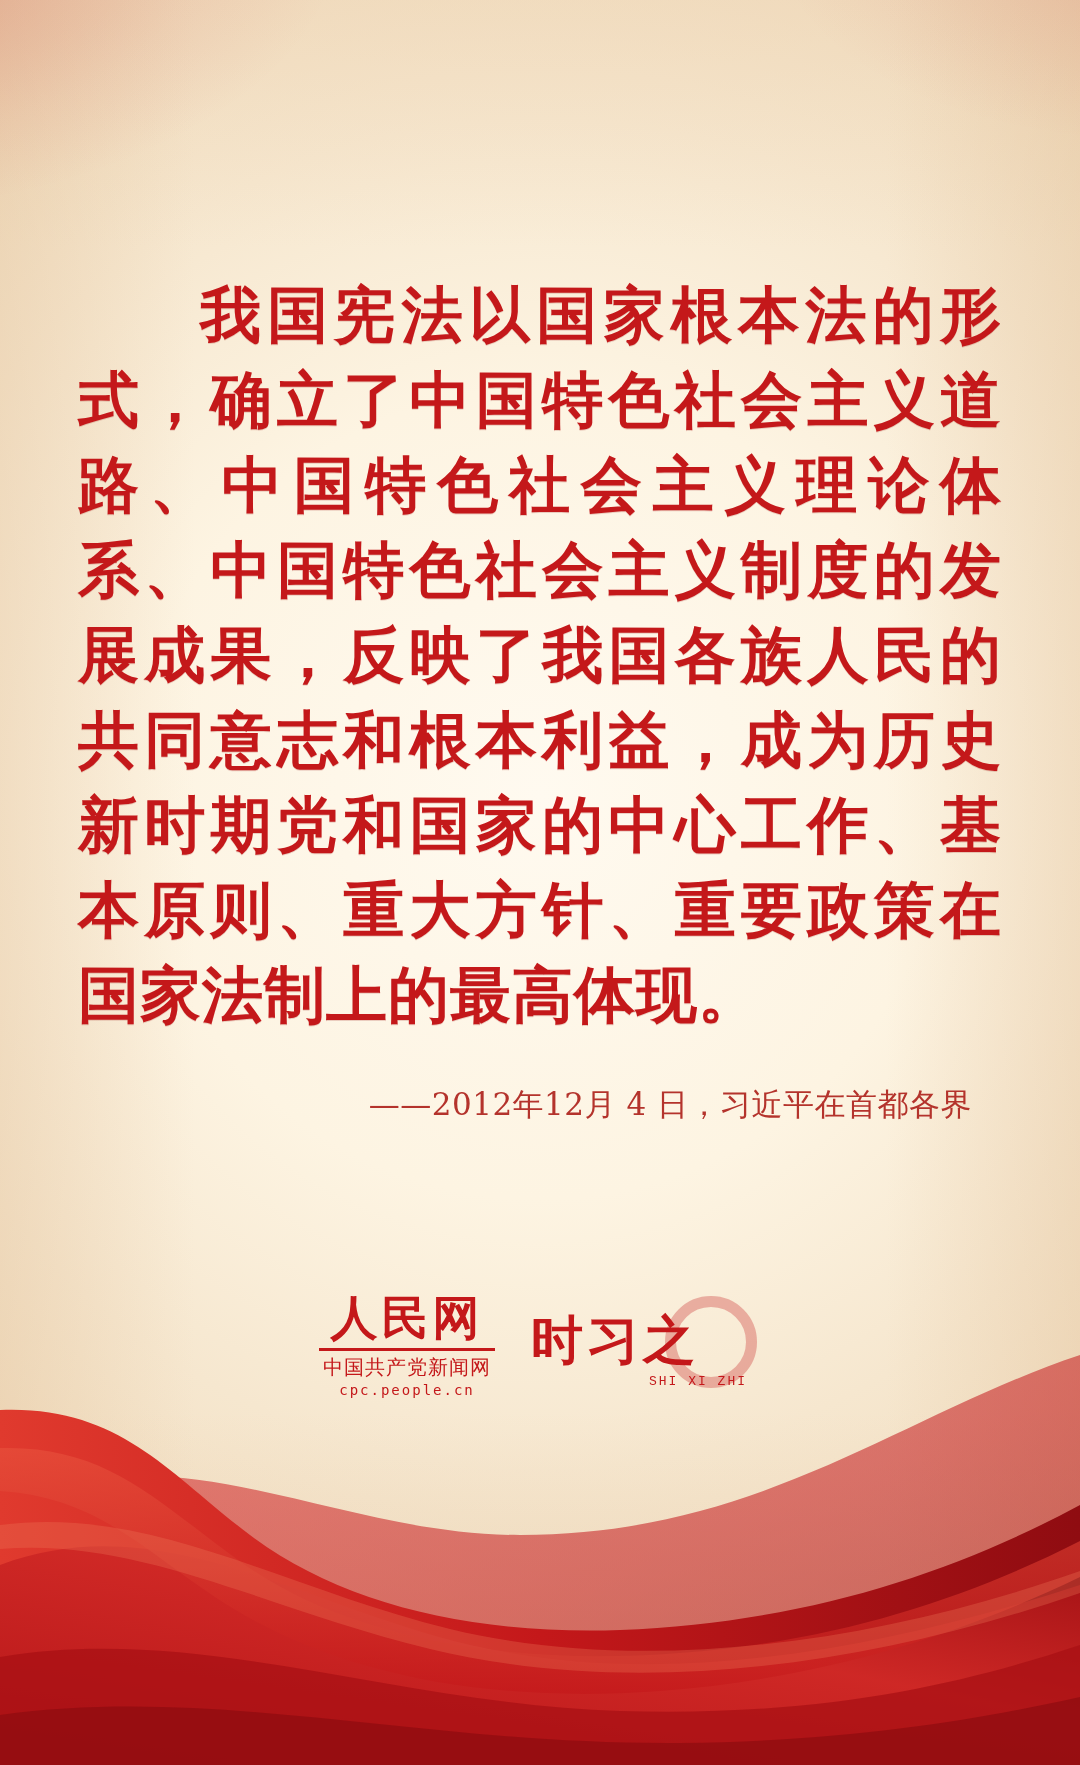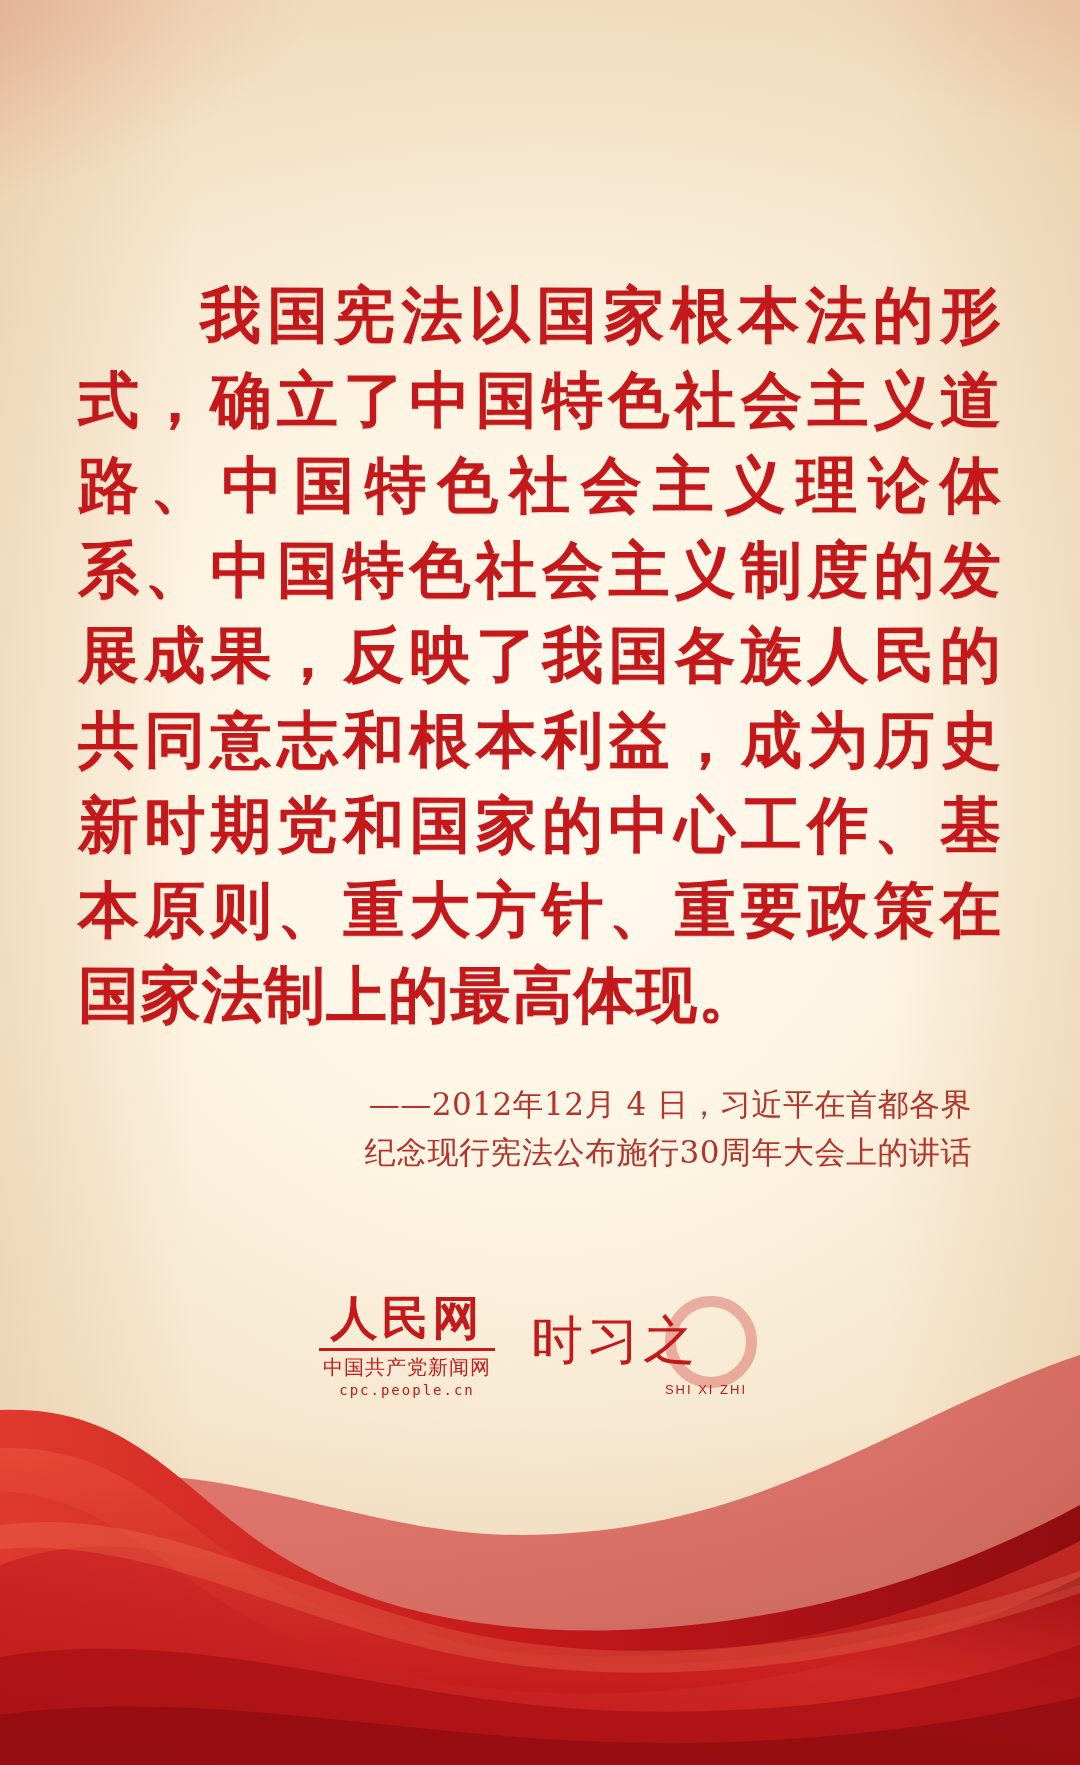--- a/index.html
+++ b/index.html
@@ -171,52 +171,51 @@
     height: 92px;
     border-radius: 50%;
     border: 11px solid rgba(196,24,26,0.30);
     box-sizing: border-box;
   }
   .shixizhi .zi {
     position: absolute;
     left: 0;
     top: 16px;
     font-family: "DejaVu Serif", "Liberation Serif", serif;
-    font-weight: 400;
+    font-weight: 700;
     font-size: 52px;
     color: #c4181a;
     letter-spacing: 4px;
     white-space: nowrap;
   }
   .shixizhi .pinyin {
     position: absolute;
     right: 14px;
-    top: 92px;
-    font-family: Liberation Sans, sans-serif;
+    top: 84px;
+    font-family: Liberation Mono, monospace;
     font-size: 13px;
     color: #c4181a;
     letter-spacing: 2px;
   }
 </style>
 </head>
 <body>
 
 <div class="poster">
 
   <div class="vignette"></div>
   <div class="top-ribbon"></div>
   <div class="top-ribbon2"></div>
 
   <div class="quote-wrap">
     <p class="quote-text">我国宪法以国家根本法的形式，确立了中国特色社会主义道路、中国特色社会主义理论体系、中国特色社会主义制度的发展成果，反映了我国各族人民的共同意志和根本利益，成为历史新时期党和国家的中心工作、基本原则、重大方针、重要政策在国家法制上的最高体现。</p>
   </div>
 
   <div class="attribution">
     <p>——2012年12月 4 日，习近平在首都各界</p>
-    <p>纪念现行宪法公布施行30周年大会上的讲话</p>
   </div>
 
   <div class="wave-area">
     <svg width="1080" height="560" viewBox="0 0 1080 560" xmlns="http://www.w3.org/2000/svg" aria-hidden="true">
       <defs>
         <linearGradient id="g1" x1="0" y1="0" x2="1" y2="1">
           <stop offset="0%" stop-color="#d9262a"></stop>
           <stop offset="55%" stop-color="#c2151a"></stop>
           <stop offset="100%" stop-color="#9c0f14"></stop>
         </linearGradient>

